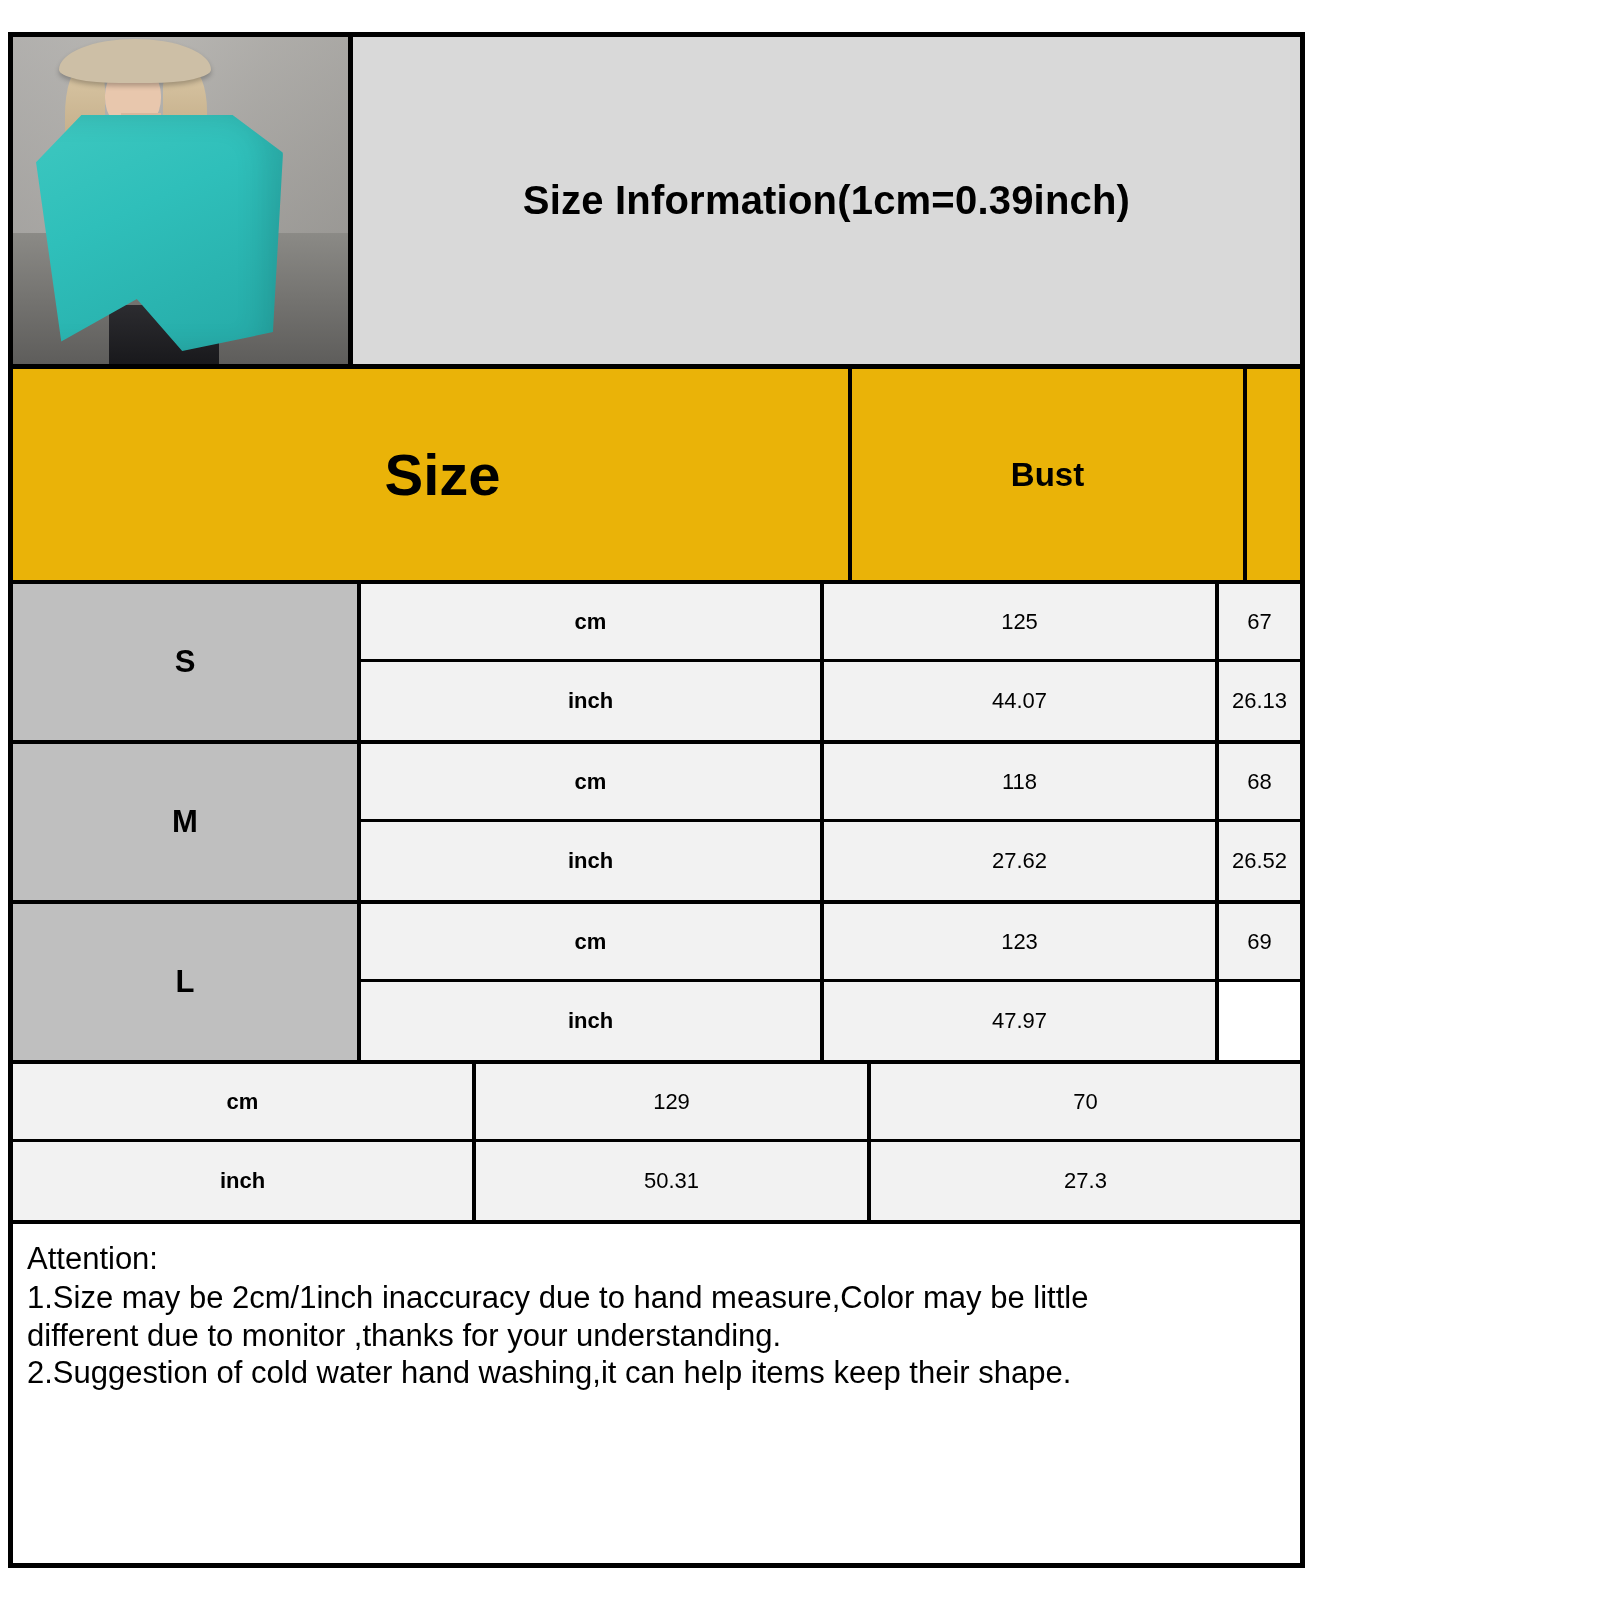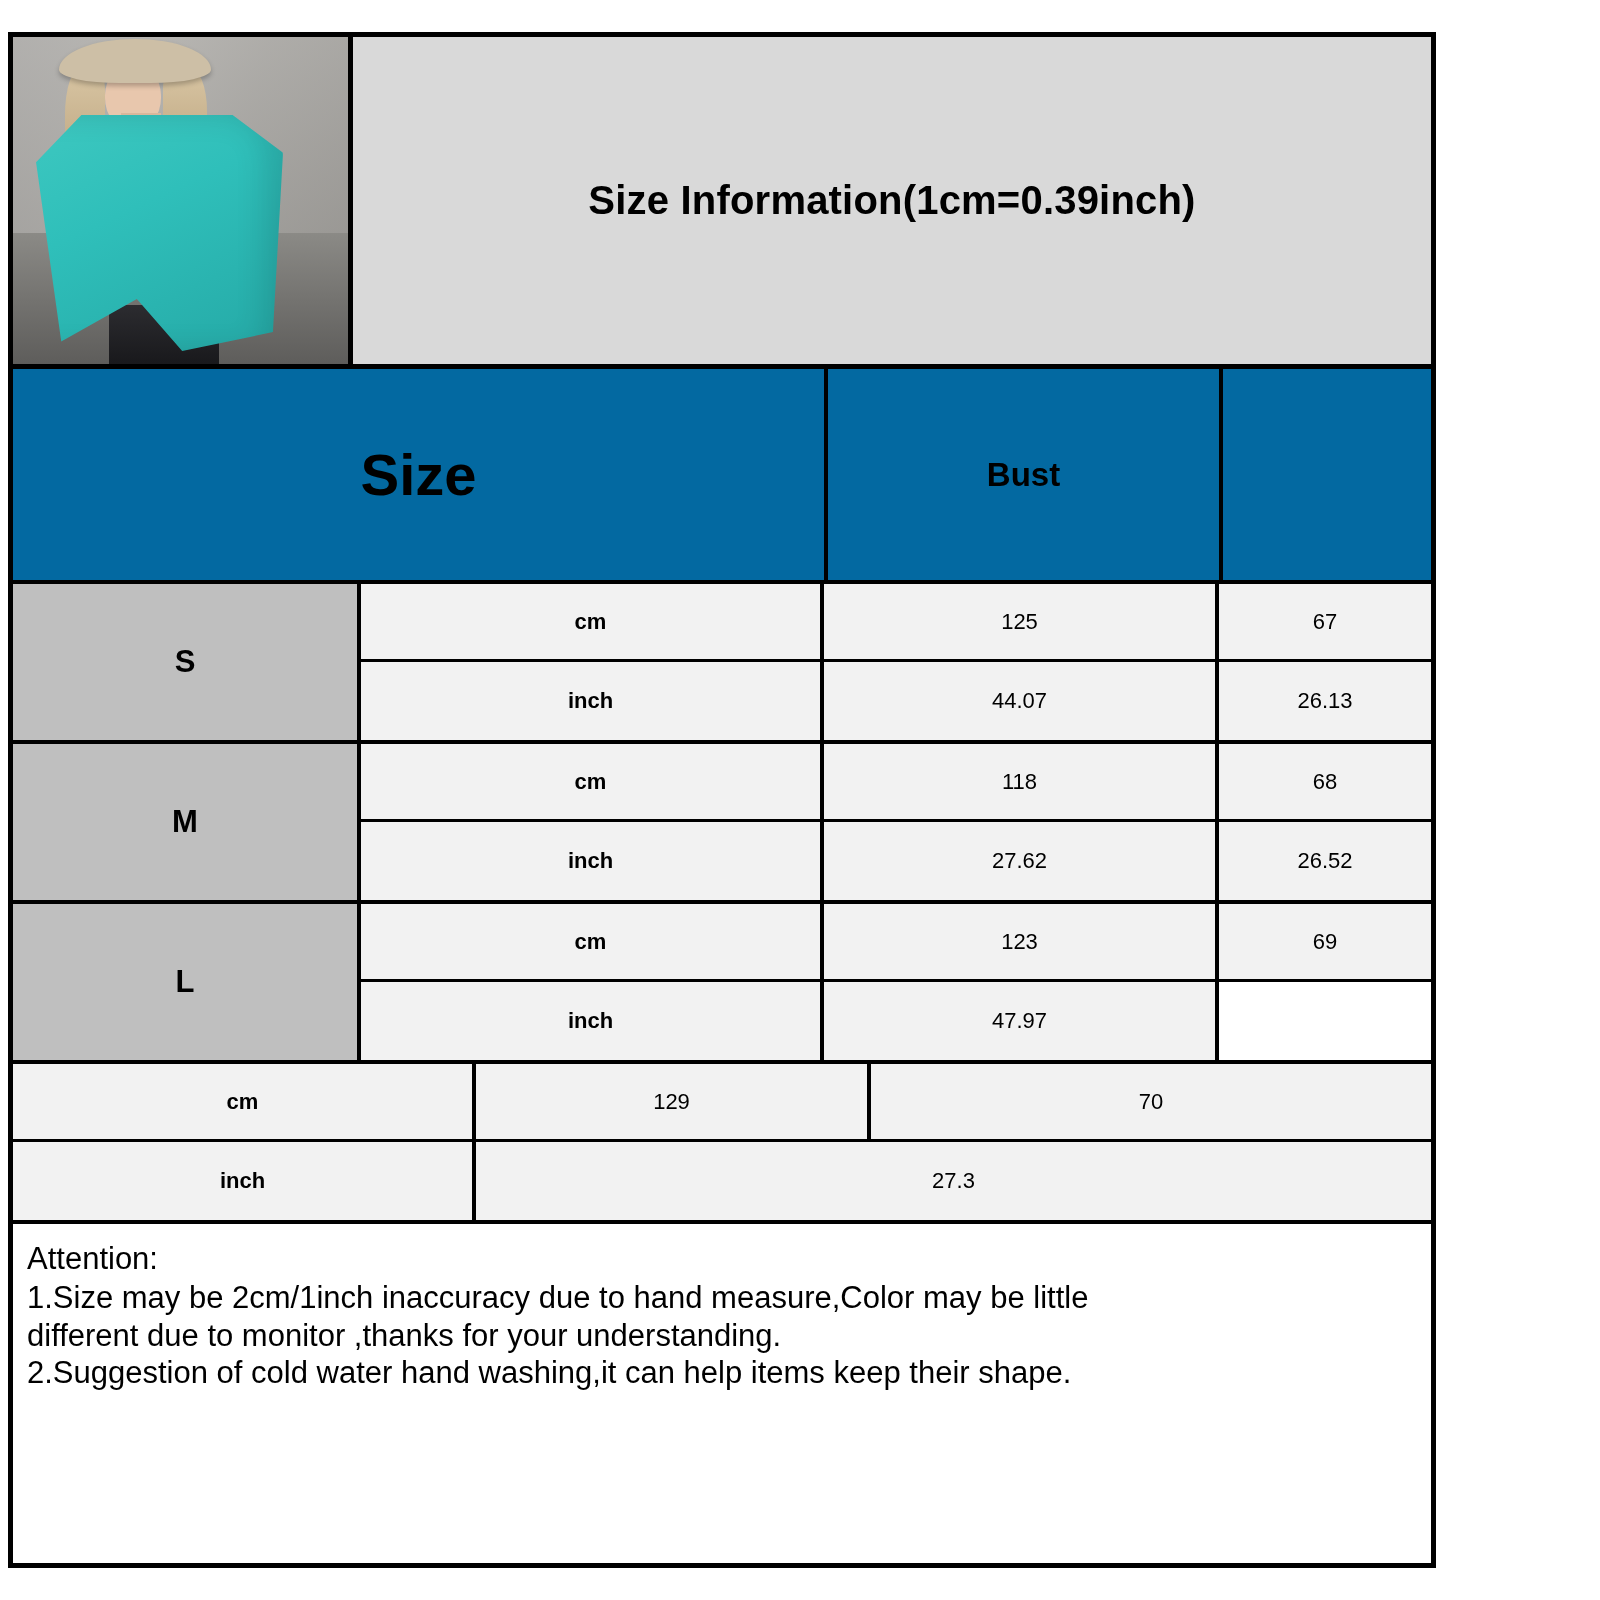--- a/index.html
+++ b/index.html
@@ -17,21 +17,21 @@
     position: relative;
     width: 1600px;
     height: 1600px;
     background: #ffffff;
     box-sizing: border-box;
   }
   .chart-frame {
     position: absolute;
     left: 8px;
     top: 32px;
-    width: 1428px;
+    width: 1297px;
     height: 1536px;
     border: 5px solid #000000;
     box-sizing: border-box;
     background: #ffffff;
     display: flex;
     flex-direction: column;
   }
 
   
   .top-band {
@@ -151,21 +151,22 @@
     text-align: center;
   }
 
   
   .head-row {
     display: flex;
     height: 215px;
     flex: 0 0 auto;
     border-bottom: 4px solid #000000;
     box-sizing: border-box;
-    background: #0369a1;
+    background: #eab308;
+    padding-left: 24px;
   }
   .head-size {
     width: 815px;
     flex: 0 0 815px;
     display: flex;
     align-items: center;
     justify-content: center;
     border-right: 4px solid #000000;
     box-sizing: border-box;
   }
@@ -363,20 +364,21 @@
 
       <div class="size-block">
         <div class="unit-rows">
           <div class="unit-row top">
             <div class="cell unit">cm</div>
             <div class="cell bust">129</div>
             <div class="cell length">70</div>
           </div>
           <div class="unit-row">
             <div class="cell unit">inch</div>
+            <div class="cell bust">50.31</div>
             <div class="cell length">27.3</div>
           </div>
         </div>
       </div>
 
     </div>
 
     <div class="attention">
       <p class="line-title">Attention:</p>
       <p>1.Size may be 2cm/1inch inaccuracy due to hand measure,Color may be little</p>

